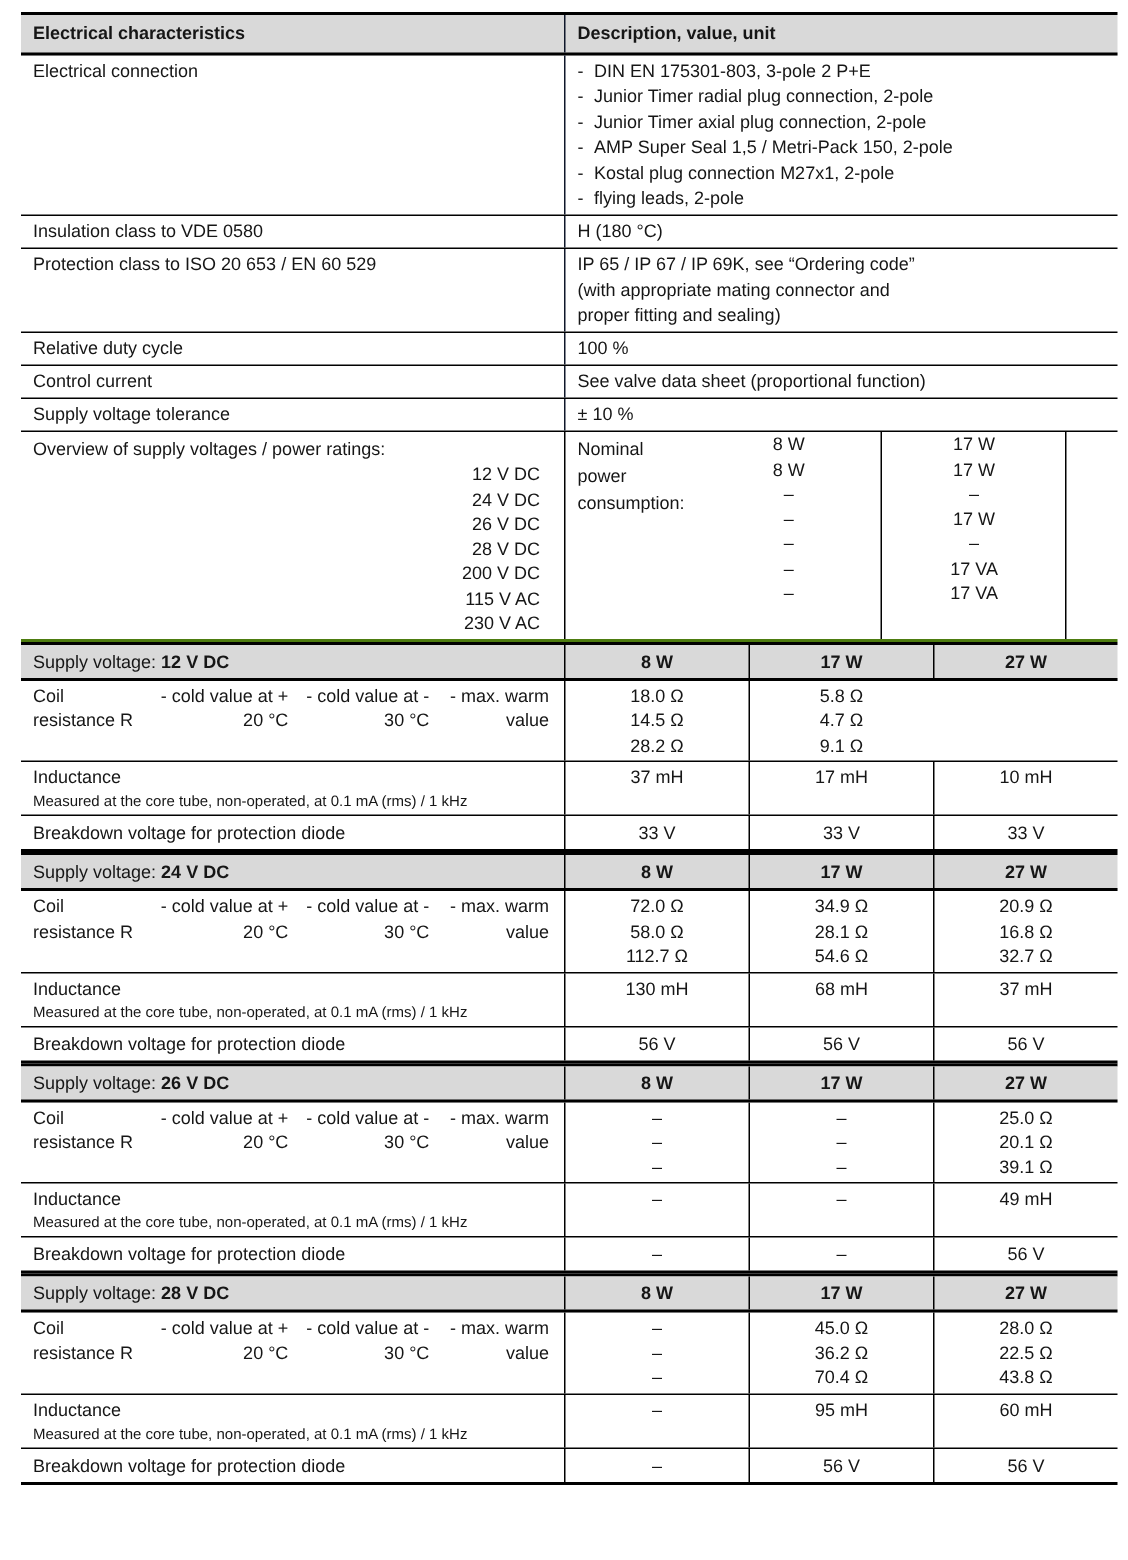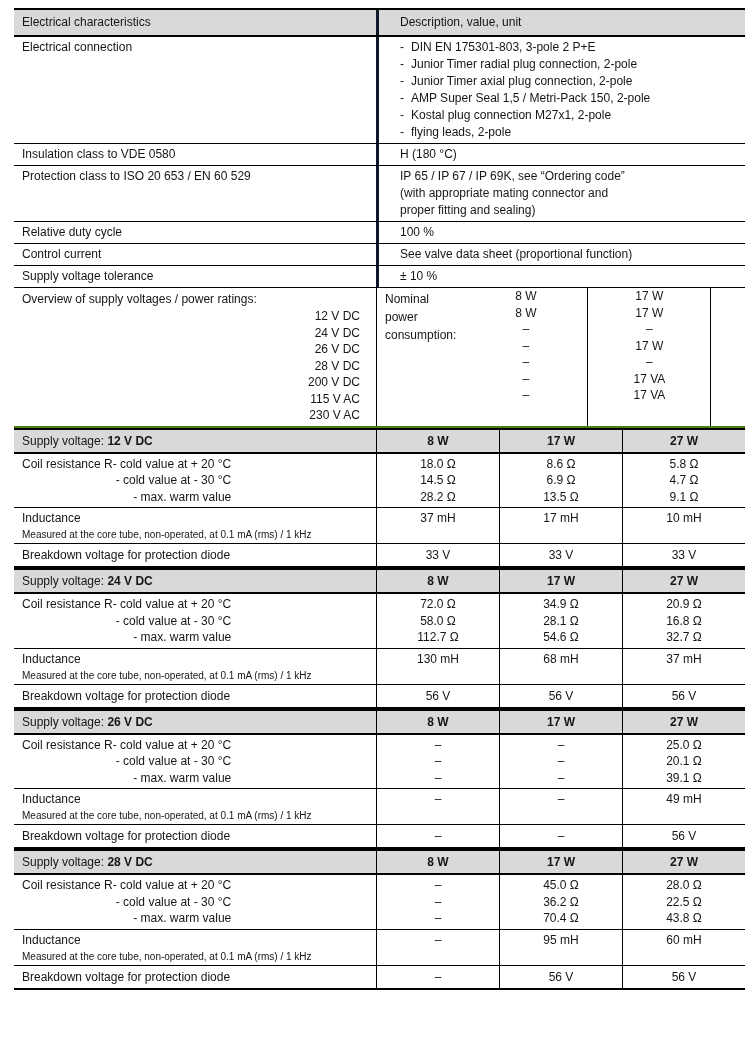--- a/index.html
+++ b/index.html
@@ -11,22 +11,22 @@
   .page{width:752px;height:1040px;box-sizing:border-box;padding:8px 7px 0 14px;background:#ffffff}
   .page *{box-sizing:border-box}
   .bold{font-weight:bold}
 
   
   .top{width:731px;border-top:2px solid #000;font-size:12px}
   .t-row{display:grid;grid-template-columns:362px 369px;border-bottom:1px solid #000}
   .t-row.t-header{background:#d9d9d9;border-bottom:2px solid #000}
   .t-row.ov{border-bottom:2px solid #4d7c0f}
   .lcell{padding:2px 8px;line-height:17px}
-  .rcell{border-left:3px solid #0f172a;padding:2px 21px;line-height:17px}
-  .t-header .lcell,.t-header .rcell{padding-top:4px;padding-bottom:4px;font-weight:normal}
+  .rcell{border-left:1px solid #0f172a;padding:2px 8px;line-height:17px}
+  .t-header .lcell,.t-header .rcell{padding-top:4px;padding-bottom:4px;font-weight:bold}
   .bullet{display:flex;line-height:17px}
   .bullet::before{content:"-";margin-right:7px}
   .vline17{line-height:17px}
 
   
   .ovleft{display:flex;flex-direction:column}
   .ovlabel{line-height:18px}
   .ovvolts{text-align:right;padding-right:8px}
   .ovv{height:16.5px;line-height:16.5px}
   .ovright{border-left:1px solid #000;padding:0;display:flex;}
@@ -38,21 +38,21 @@
 
   
   .block{width:731px;border-top:2px solid #000;border-bottom:2px solid #000;font-size:12px}
   .block:first-of-type{margin-top:11px}
   .b-row{display:grid;grid-template-columns:362px 123px 123px 123px;border-bottom:1px solid #000}
   .b-row.last{border-bottom:none}
   .b-head{background:#d9d9d9;border-bottom:2px solid #000}
   .bcell{padding:3px 8px;line-height:16px}
   .vc{border-left:1px solid #000;text-align:center;padding-left:4px;padding-right:4px}
   .coil{display:flex;align-items:flex-start;padding-top:2px;padding-bottom:2px}
-  .conds{display:flex;flex-direction:column;text-align:right;padding-right:2px}
+  .conds{display:flex;flex-direction:row;text-align:right;padding-right:2px}
   .cond,.rv{height:16.5px;line-height:16.5px}
   .coilname{line-height:16.5px}
   .vcol3{padding-top:2px;padding-bottom:2px}
   .indcell{padding-top:2px;padding-bottom:3px}
   .indlabel{line-height:17px}
   .note{font-size:10px;line-height:11px;margin-top:2px}
   .topv{padding-top:2px;line-height:17px}
 </style>
 </head>
 <body>
@@ -173,25 +173,20 @@
           <span class="cond">- cold value at - 30 °C</span>
           <span class="cond">- max. warm value</span>
         </span>
       </div>
       <div class="bcell vc vcol3">
         <div class="rv">18.0 Ω</div>
         <div class="rv">14.5 Ω</div>
         <div class="rv">28.2 Ω</div>
       </div>
       <div class="bcell vc vcol3">
-        <div class="rv">8.6 Ω</div>
-        <div class="rv">6.9 Ω</div>
-        <div class="rv">13.5 Ω</div>
-      </div>
-      <div class="bcell vc vcol3">
         <div class="rv">5.8 Ω</div>
         <div class="rv">4.7 Ω</div>
         <div class="rv">9.1 Ω</div>
       </div>
     </div>
     <div class="b-row">
       <div class="bcell indcell">
         <div class="indlabel">Inductance</div>
         <div class="note">Measured at the core tube, non-operated, at 0.1 mA (rms) / 1 kHz</div>
       </div>

